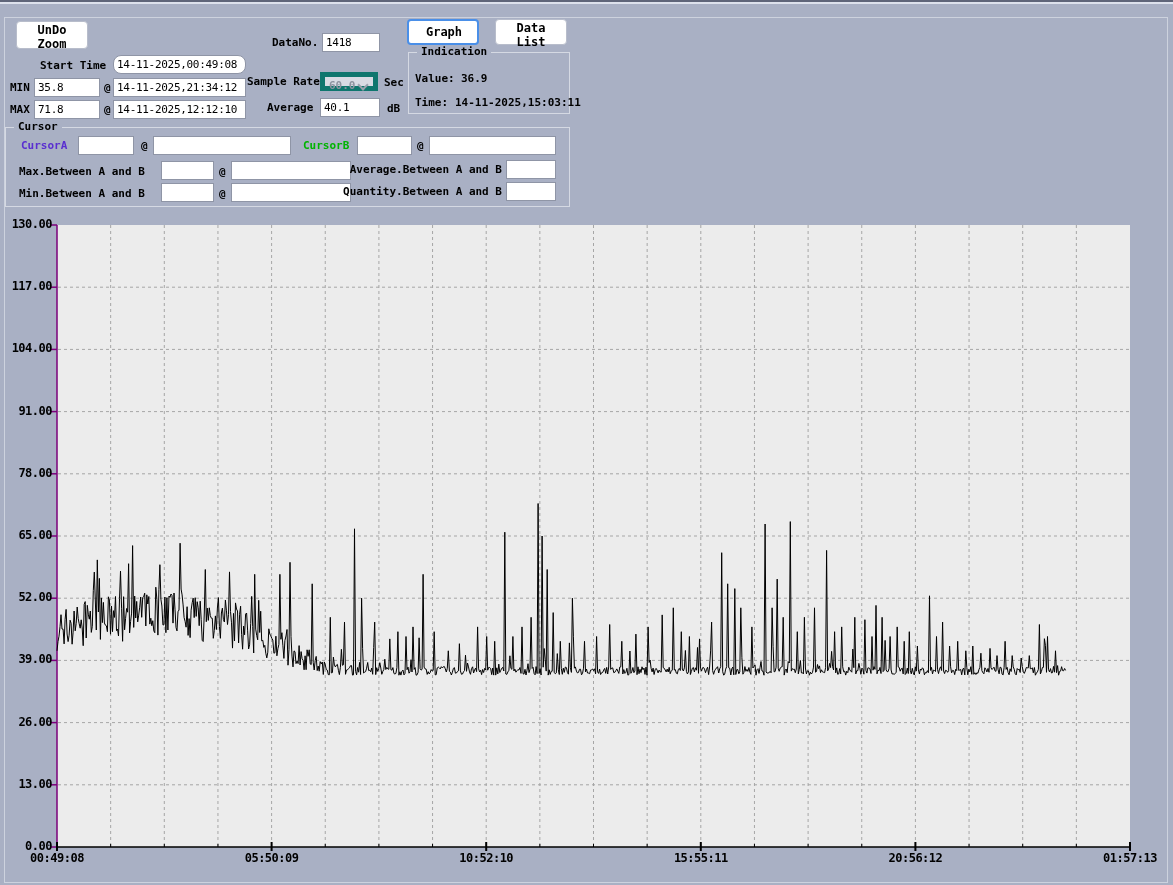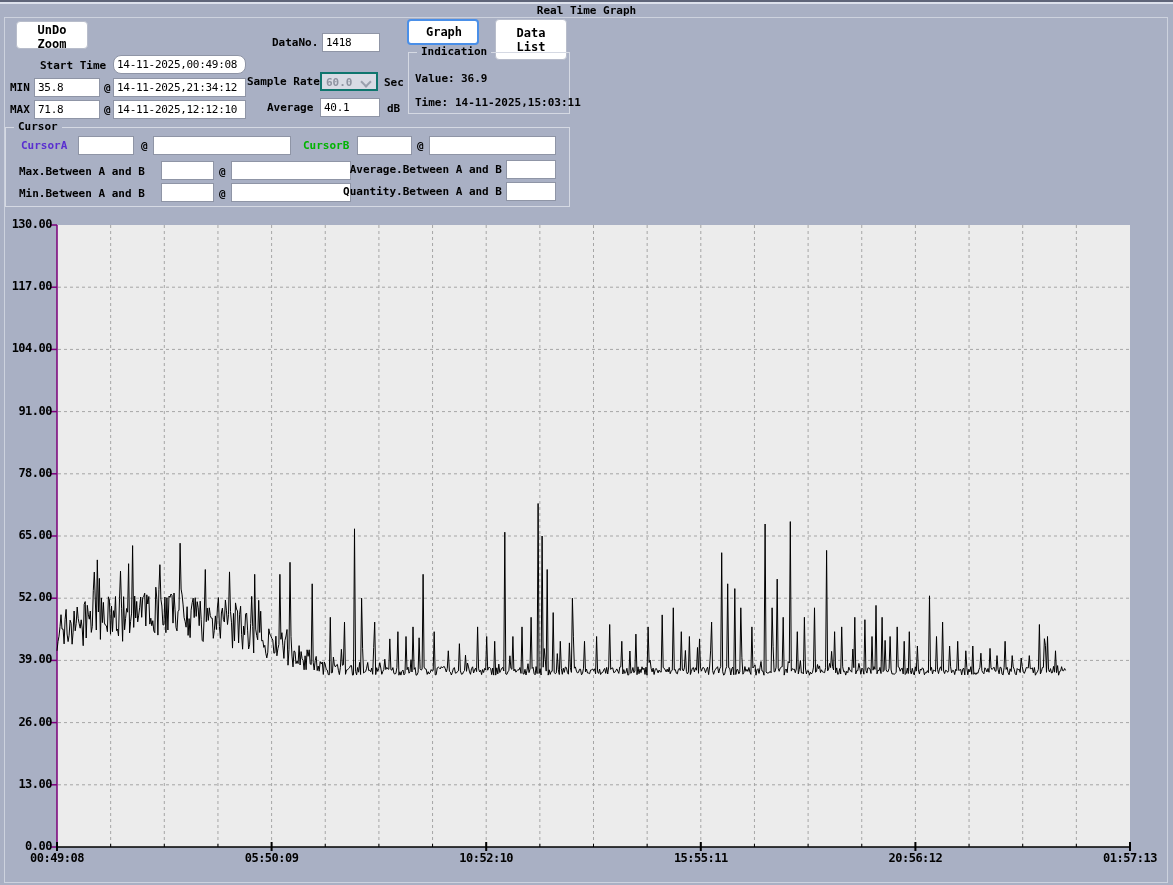--- a/index.html
+++ b/index.html
@@ -29,21 +29,21 @@
     position:absolute;top:-8px;left:8px;background:#a9b0c4;padding:0 4px;
     font-size:11px;font-weight:bold;white-space:nowrap;line-height:14px;
   }
   .outer-frame{position:absolute;left:4px;top:15px;width:1164px;height:866px;border:1px solid #cdd2de;box-sizing:border-box;}
   .window-title{
     position:absolute;top:2px;left:0;width:100%;text-align:center;
     font-size:11px;font-weight:bold;
   }
   .window-title span{background:#a9b0c4;padding:0 6px;}
   .combo{
-    position:absolute;background:#d8dbe4;border:2px solid #0f766e;height:19px;
+    position:absolute;background:#d8dbe4;border:5px solid #0f766e;height:19px;
     font-size:11px;color:#8d93a0;font-weight:bold;padding:2px 4px;box-sizing:border-box;
   }
   .combo .chev{
     position:absolute;right:6px;top:4px;width:6px;height:6px;
     border-right:2px solid #9aa0ad;border-bottom:2px solid #9aa0ad;
     transform:rotate(45deg);
   }
   .plot-bg{position:absolute;left:57px;top:223px;width:1073px;height:622px;background:#ececec;}
   #chart-svg{position:absolute;left:0;top:0;pointer-events:none;}
   .ylabel{
@@ -56,29 +56,28 @@
   }
   .purple{color:#5a2fd0;}
   .green{color:#00b400;}
 </style>
 </head>
 <body>
 
 <div class="window">
   <div class="top-hl"></div>
   <div class="outer-frame"></div>
-  <div class="window-title"><span>Real Time Graph</span></div>
 
   <button class="btn" style="left:16px;top:19px;width:72px;height:28px;">UnDo Zoom</button>
 
   <div class="lbl" style="left:272px;top:34px;">DataNo.</div>
   <input class="field" style="left: 322px; top: 31px; width: 58px;" value="1418">
 
   <button class="btn focused" style="left:407px;top:17px;width:72px;height:26px;">Graph</button>
-  <button class="btn" style="left:495px;top:17px;width:72px;height:41px;">Data List</button>
+  <button class="btn" style="left:495px;top:17px;width:72px;height:26px;">Data List</button>
 
   <div class="lbl" style="left:40px;top:57px;">Start Time</div>
   <input class="field" style="left: 113px; top: 53px; width: 133px; border-radius: 8px;" value="14-11-2025,00:49:08">
 
   <div class="lbl" style="left:10px;top:79px;">MIN</div>
   <input class="field" style="left: 34px; top: 76px; width: 66px;" value="35.8">
   <div class="lbl" style="left:104px;top:79px;">@</div>
   <input class="field" style="left: 113px; top: 76px; width: 133px;" value="14-11-2025,21:34:12">
 
   <div class="lbl" style="left:10px;top:101px;">MAX</div>

